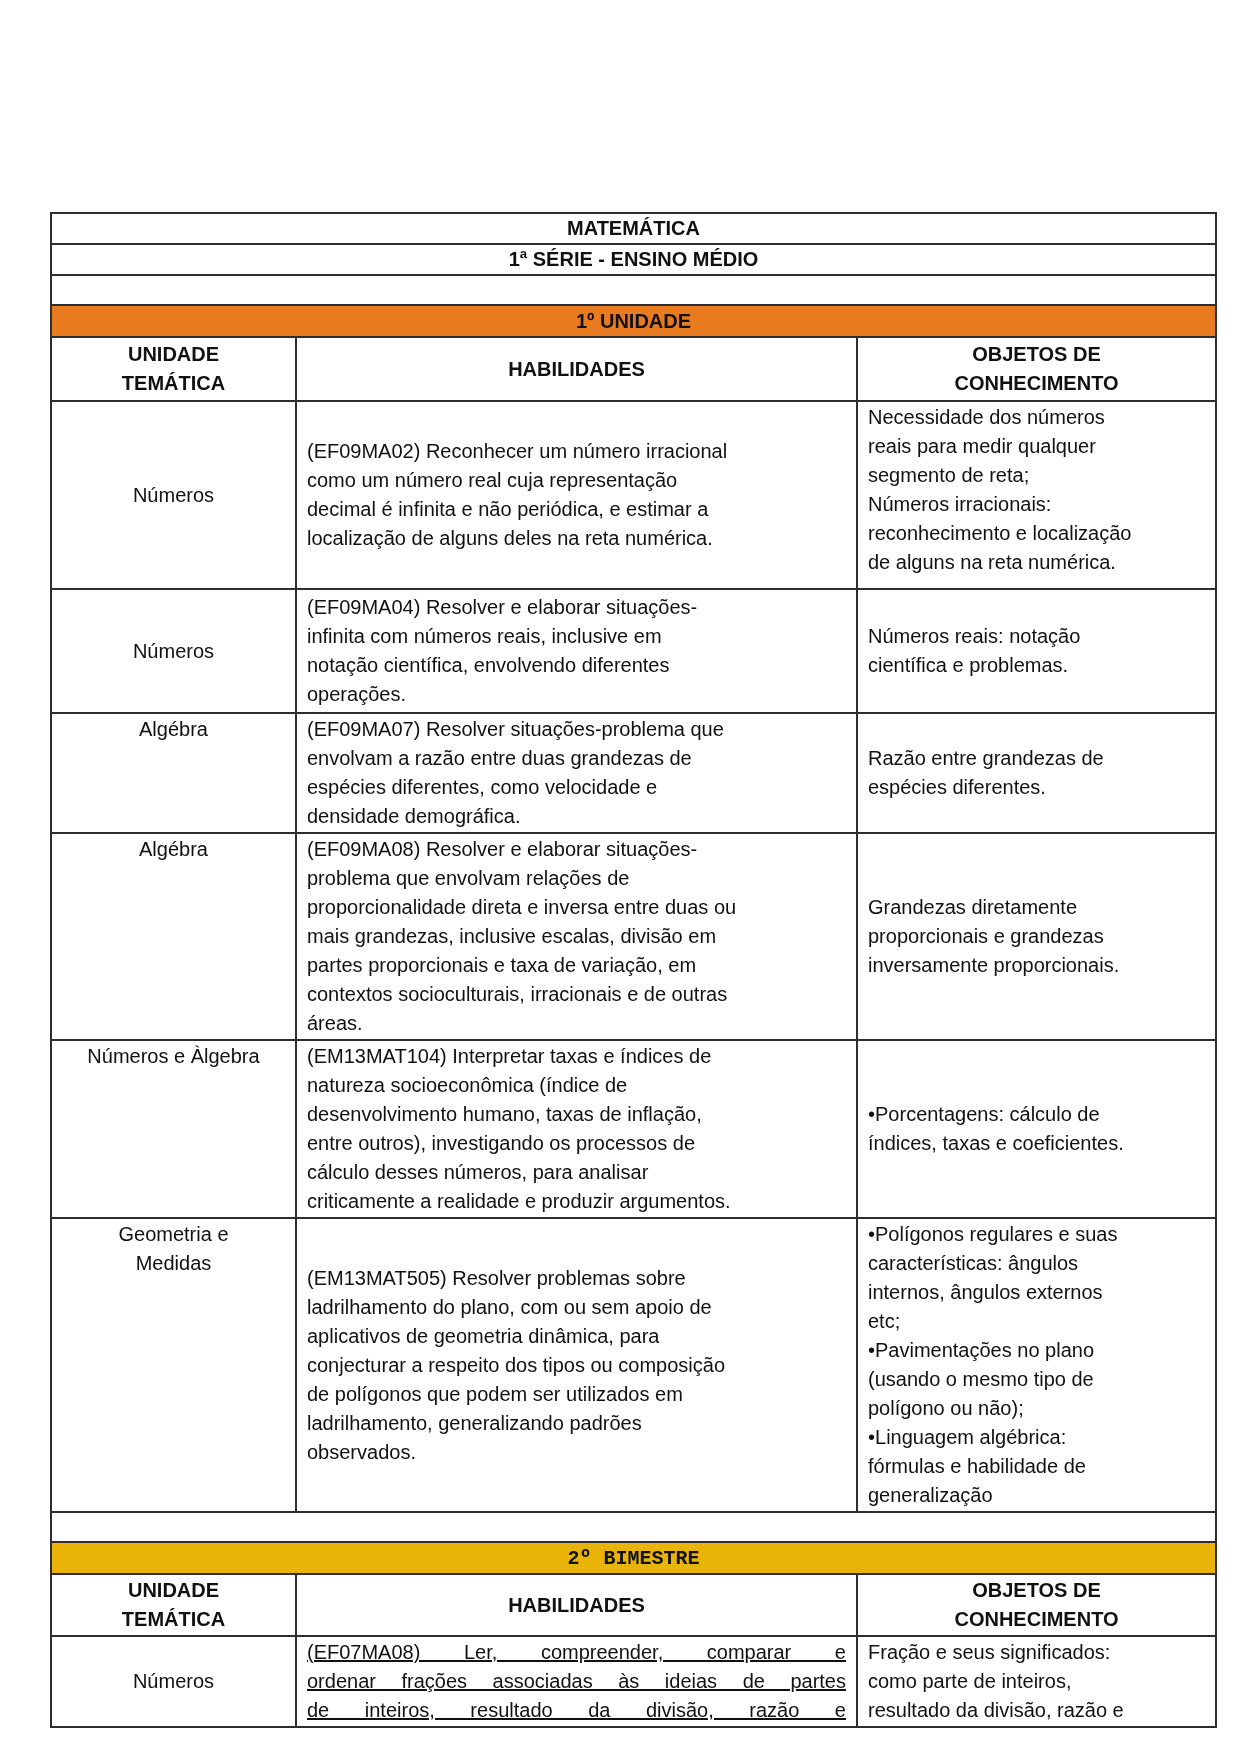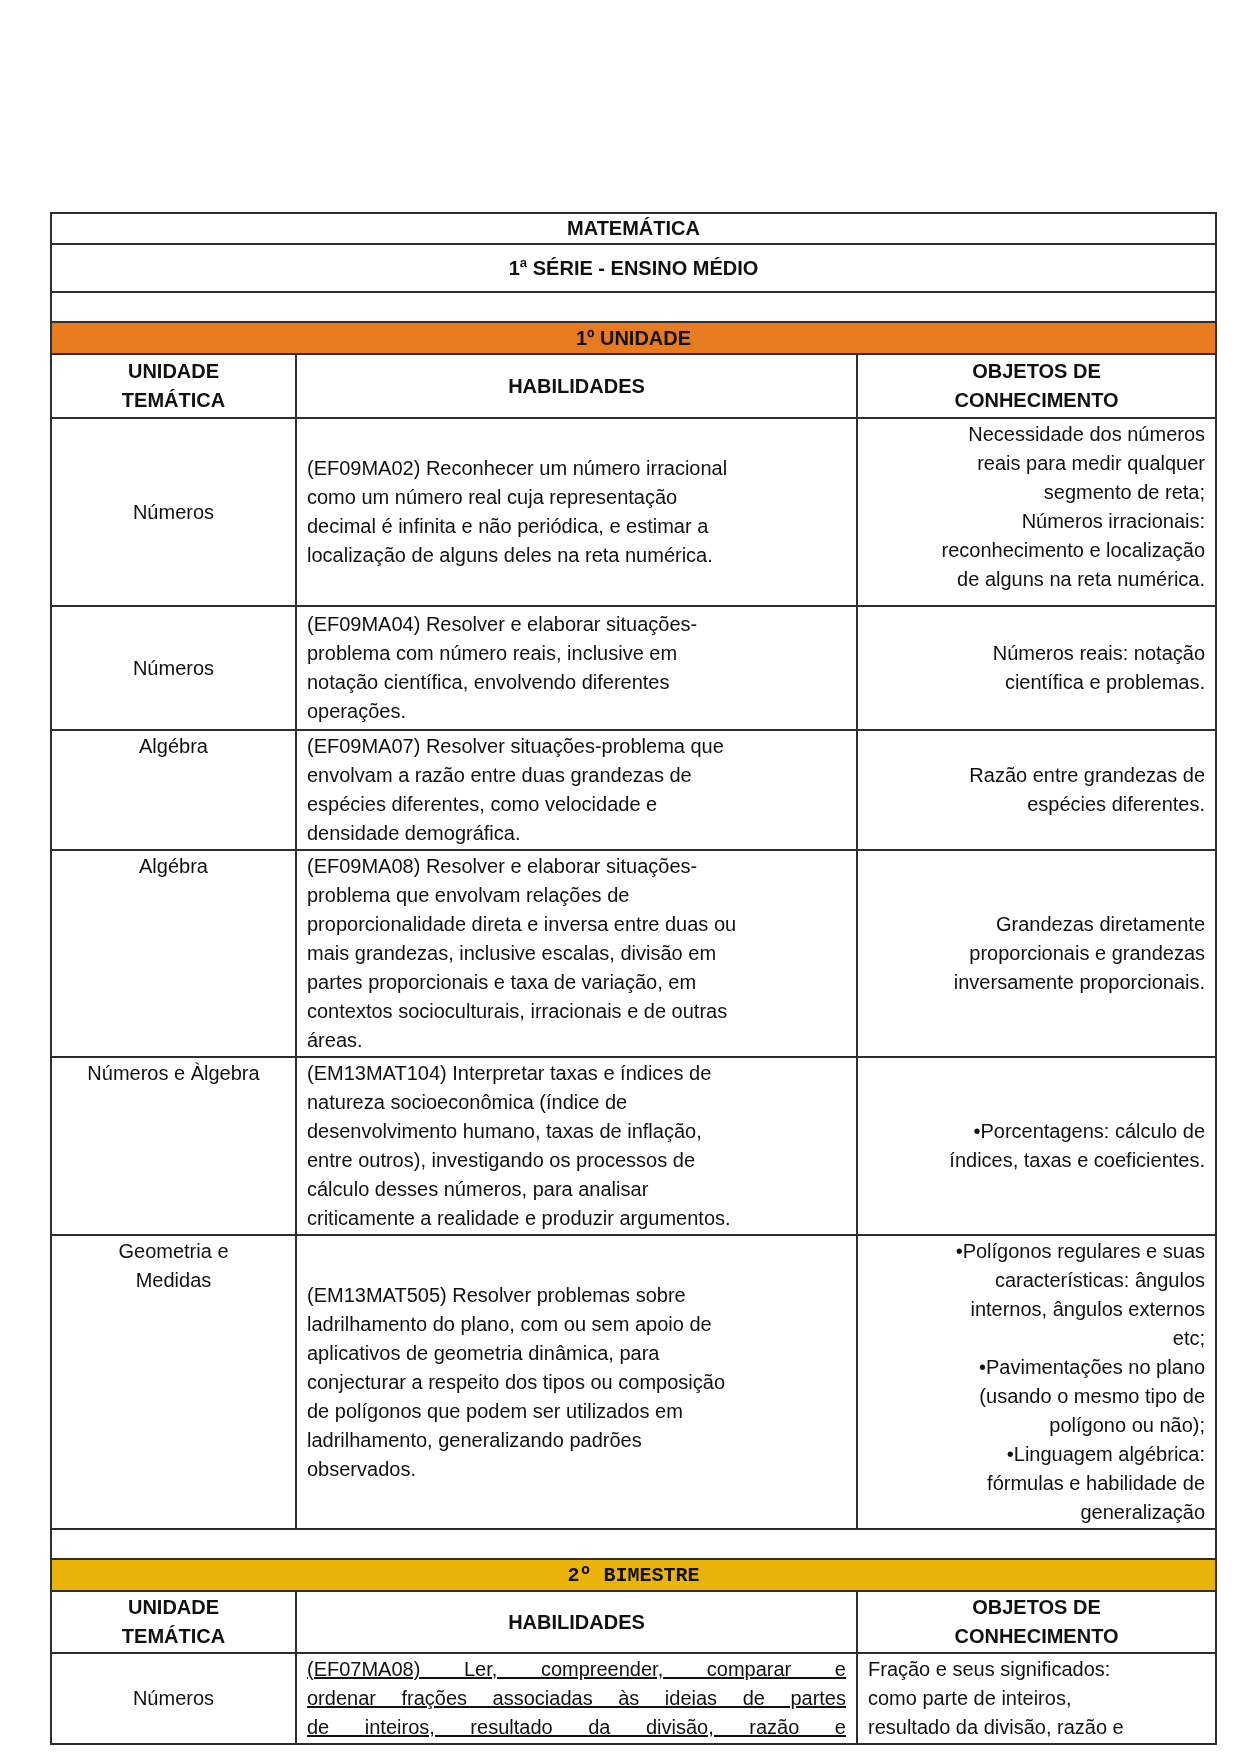--- a/index.html
+++ b/index.html
@@ -25,42 +25,42 @@
   td.spacer-cell{padding:0;}
   td.bar-cell{
     background:#E87B20;font-weight:bold;text-align:center;vertical-align:middle;
     color:#111111;padding:0 10px;
   }
   td.head-cell{
     font-weight:bold;text-align:center;vertical-align:middle;
   }
   td.c-unidade{text-align:center;}
   td.c-hab{text-align:left;}
-  td.c-obj{text-align:right;}
+  td.c-obj{text-align:left;}
   td.c-obj-center{text-align:left;margin-left:8px;}
   td.just{text-align:justify;text-align-last:justify;text-decoration:underline;}
   .vt{vertical-align:top;}
   .vm{vertical-align:middle;}
 </style>
 </head>
 <body>
 
 <div class="sheet">
   <table class="curriculum">
     <colgroup>
       <col style="width:245px">
       <col style="width:561px">
       <col style="width:359px">
     </colgroup>
 
     <tbody>
         <tr style="height:31px">
       <td colspan="3" class="title-cell" style="border-color: rgb(46, 46, 46);">MATEMÁTICA</td>
     </tr>
-    <tr style="height:48px">
+    <tr style="height:31px">
       <td colspan="3" class="title-cell" style="border-color: rgb(46, 46, 46);">1ª SÉRIE - ENSINO MÉDIO</td>
     </tr>
     <tr style="height:30px">
       <td colspan="3" class="spacer-cell" style="border-color: rgb(46, 46, 46);"></td>
     </tr>
 
     <tr style="height:32px">
       <td colspan="3" class="bar-cell" style="background: rgb(232, 123, 32); border-color: rgb(46, 46, 46);">1º UNIDADE</td>
     </tr>
     <tr style="height:64px">
@@ -81,21 +81,21 @@
 reais para medir qualquer
 segmento de reta;
 Números irracionais:
 reconhecimento e localização
 de alguns na reta numérica.</td>
     </tr>
 
     <tr style="height:124px">
       <td class="c-unidade vm" style="border-color: rgb(46, 46, 46);">Números</td>
       <td class="c-hab vm" style="border-color: rgb(46, 46, 46);">(EF09MA04) Resolver e elaborar situações-
-problema com número reais, inclusive em
+infinita com números reais, inclusive em
 notação científica, envolvendo diferentes
 operações.</td>
       <td class="c-obj vm" style="border-color: rgb(46, 46, 46);">Números reais: notação
 científica e problemas.</td>
     </tr>
 
     <tr style="height:118px">
       <td class="c-unidade vt" style="border-color: rgb(46, 46, 46);">Algébra</td>
       <td class="c-hab vm" style="border-color: rgb(46, 46, 46);">(EF09MA07) Resolver situações-problema que
 envolvam a razão entre duas grandezas de

